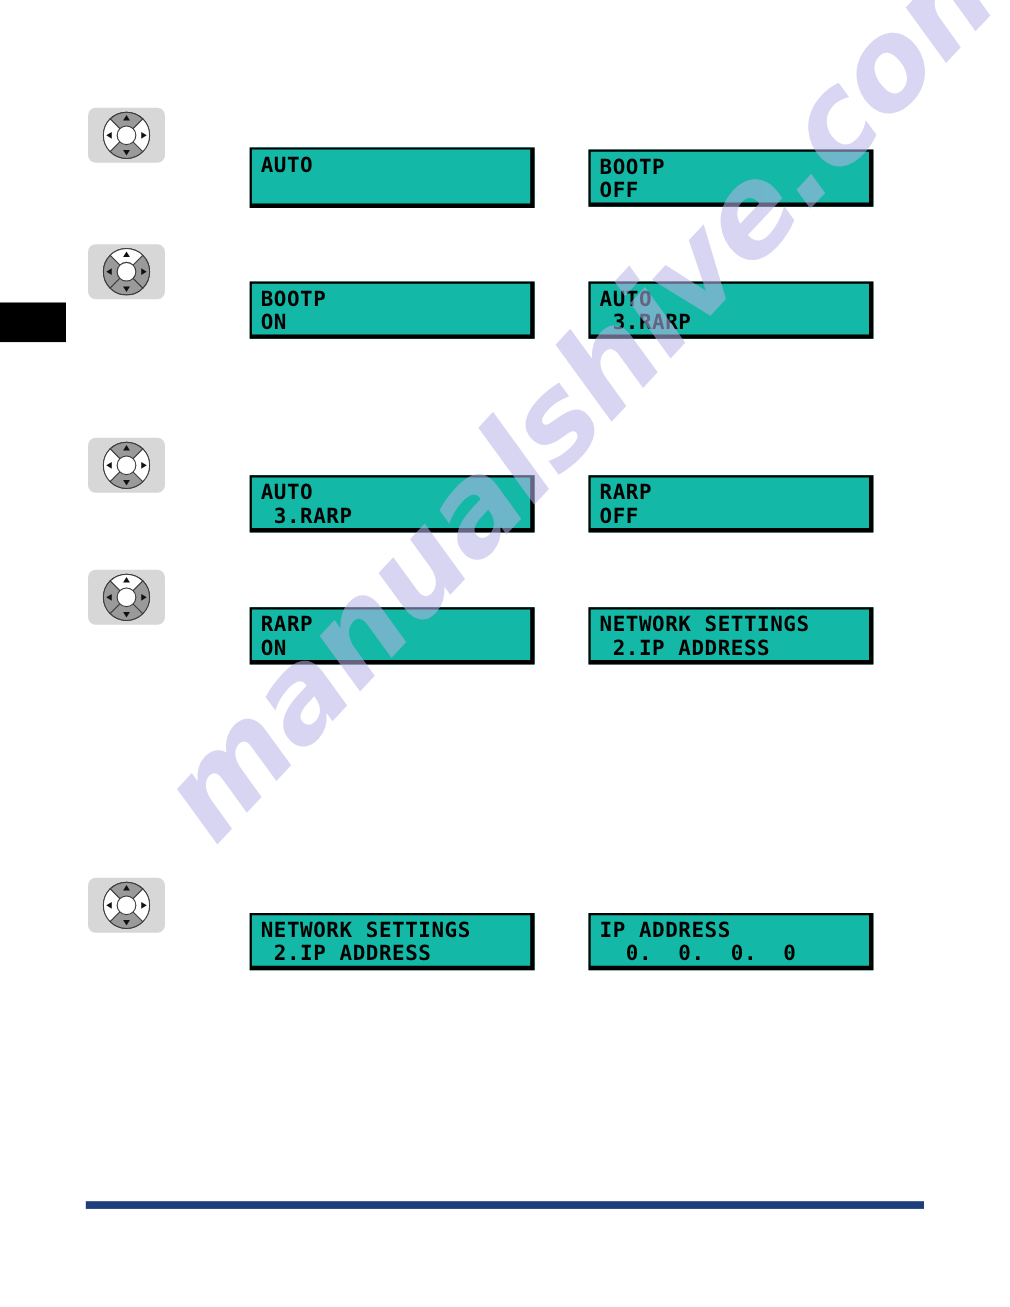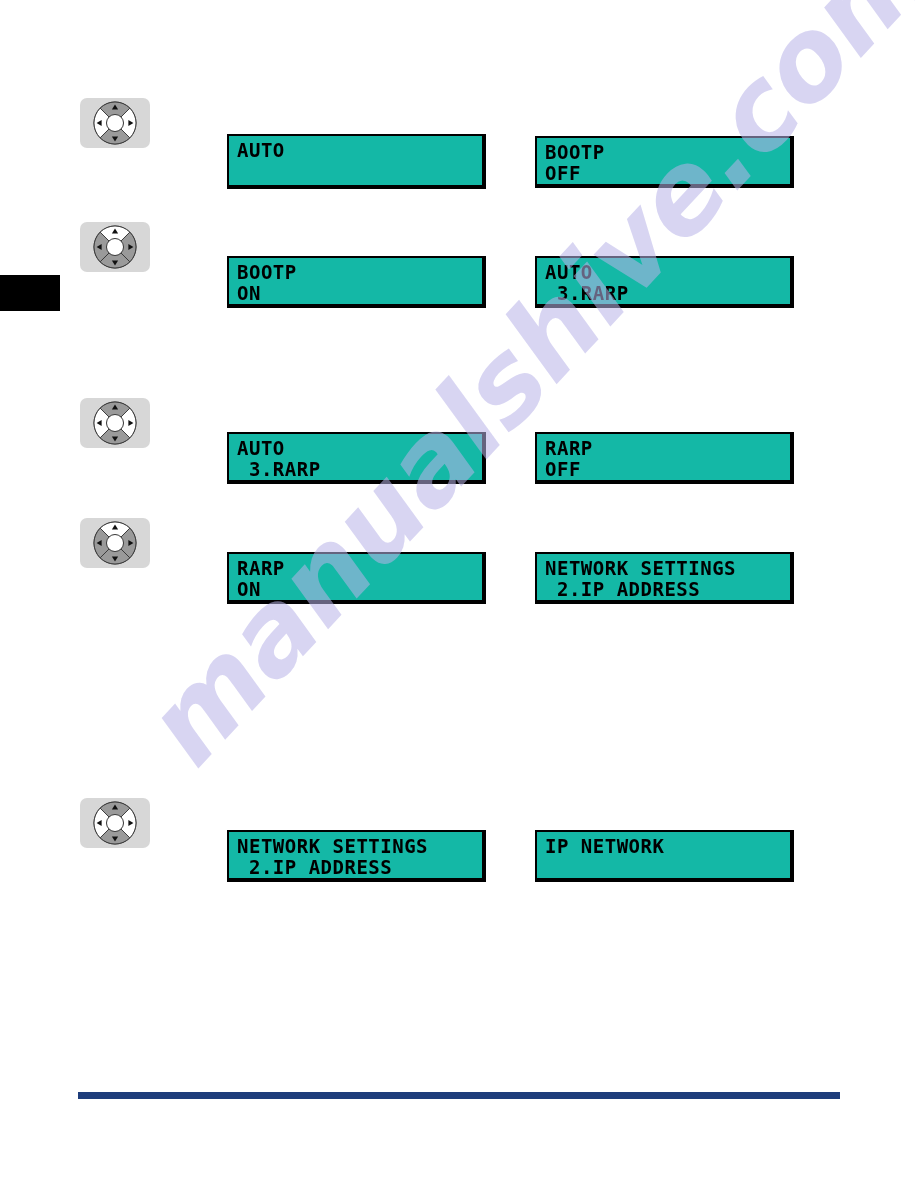--- a/index.html
+++ b/index.html
@@ -211,17 +211,18 @@
     <polygon points="22,40.4 25.1,35.4 18.9,35.4" fill="#111"></polygon>
     <polygon points="3.6,22 8.6,18.9 8.6,25.1" fill="#111"></polygon>
     <polygon points="40.4,22 35.4,18.9 35.4,25.1" fill="#111"></polygon>
   </svg>
     </div>
     <div class="lcd" style="left: 227px; top: 830px; width: 259px; height: 52px;">
       <div class="lcd-line">NETWORK SETTINGS</div>
       <div class="lcd-line"> 2.IP ADDRESS</div>
     </div>
     <div class="lcd" style="left: 535px; top: 830px; width: 259px; height: 52px;">
-      <div class="lcd-line">IP NETWORK</div>
+      <div class="lcd-line">IP ADDRESS</div>
+      <div class="lcd-line">  0.  0.  0.  0</div>
     </div>
   </div>
 
 <div id="footer-rule"></div>
 
 </body></html>

